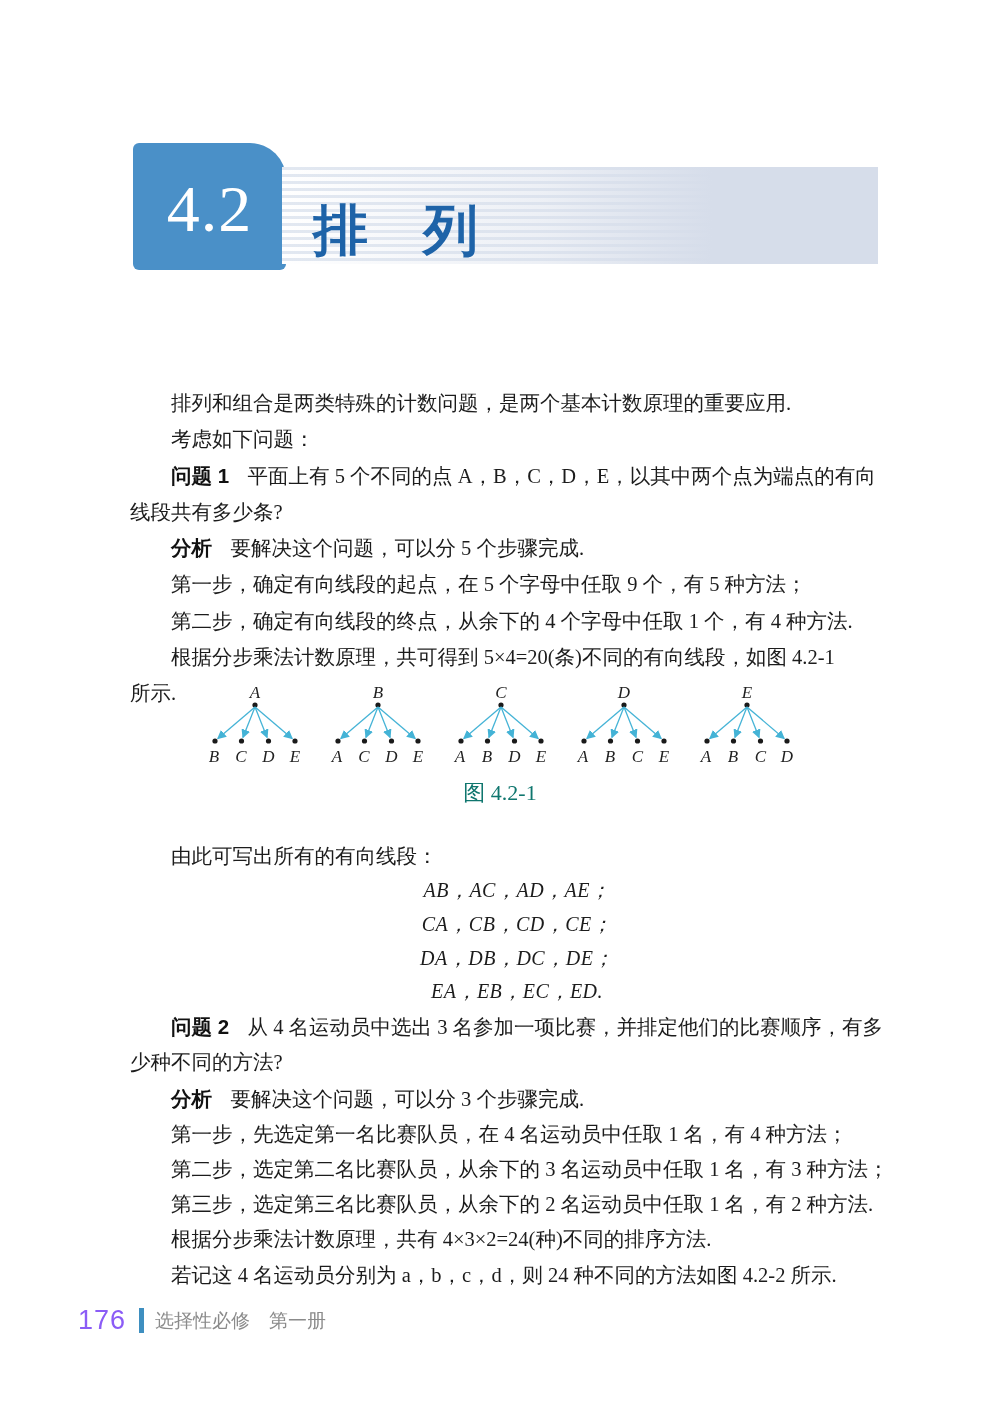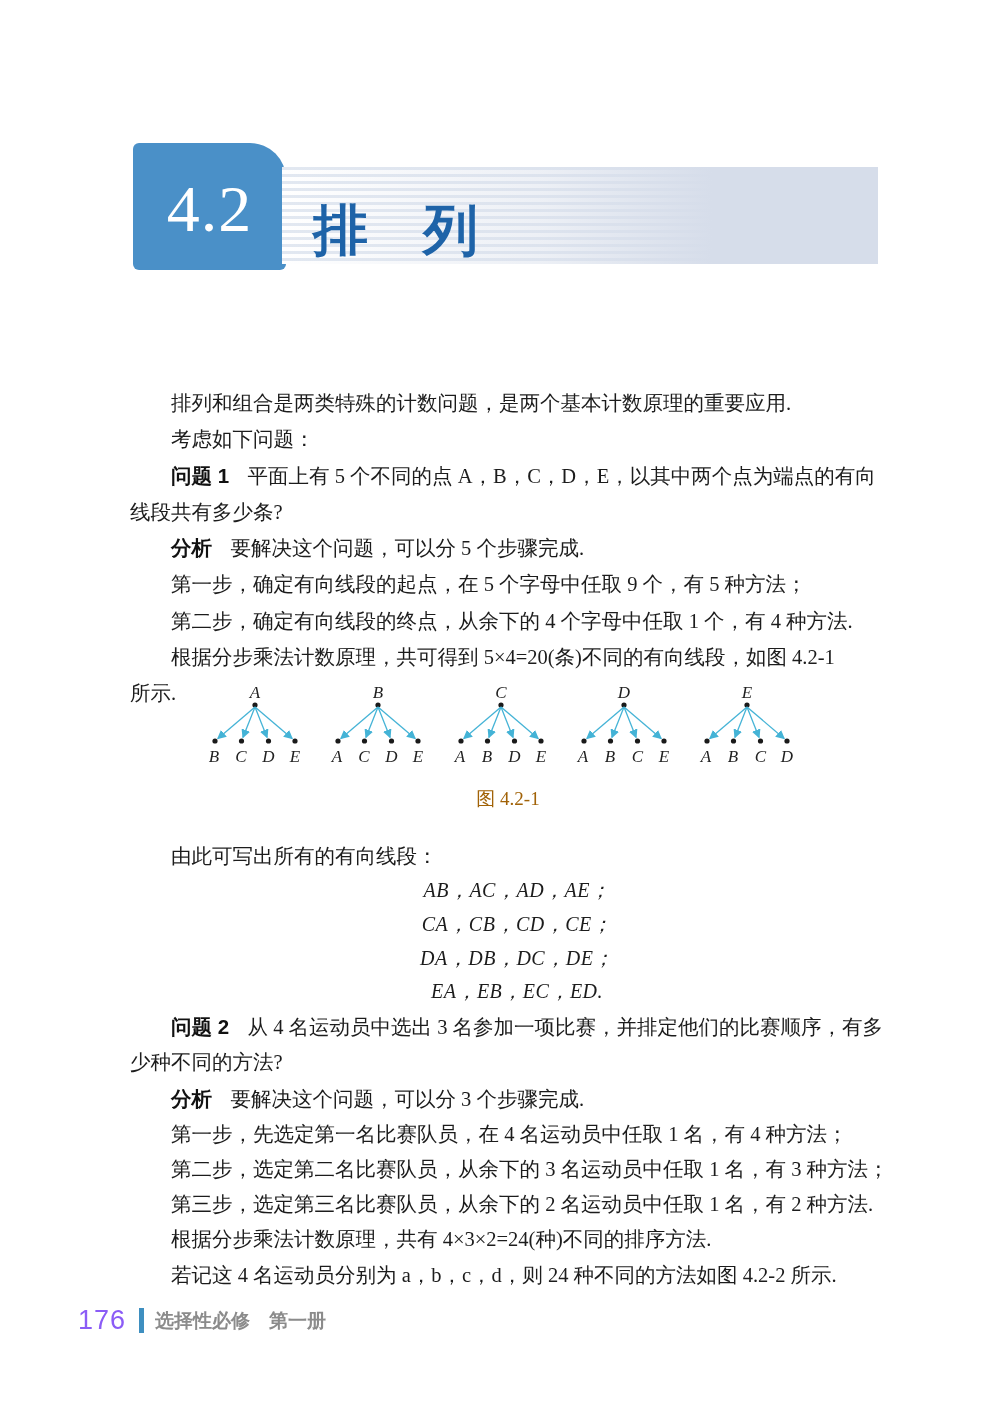--- a/index.html
+++ b/index.html
@@ -31,30 +31,30 @@
             font-size:20px;letter-spacing:0.5px;}
 
   
   .figure-row{position:absolute;left:200px;top:684px;width:602px;height:88px;
               display:flex;justify-content:space-between;}
   svg.tree{width:110px;height:88px;overflow:visible;}
   svg.tree text{font-family:"Liberation Serif",serif;font-style:italic;
                 font-size:17px;text-anchor:middle;fill:#222;}
   svg.tree line{stroke:#44b3d6;stroke-width:1.3;}
   svg.tree circle{fill:#1a1a1a;}
-  .figure-caption{position:absolute;left:200px;top:778px;width:600px;margin:8px;
-                  text-align:center;font-size:19px;color:#a16207;font-style:normal;}
+  .figure-caption{position:absolute;left:200px;top:778px;width:600px;margin:0;
+                  text-align:center;font-size:22px;color:#0f766e;font-style:normal;}
 
   
   .footer{position:absolute;left:78px;top:1305px;display:flex;align-items:center;}
   .page-num{font-family:"Liberation Sans","DejaVu Sans",sans-serif;font-size:27px;
             color:#8b5cf6;letter-spacing:1px;}
   .footer-bar{width:5px;height:25px;background:#3e8fc0;margin:0 11px 0 13px;}
   .book-title{font-family:"Liberation Sans","DejaVu Sans",sans-serif;
-              font-size:19px;color:#8b8b8b;font-weight:bold;}
+              font-size:19px;color:#8b8b8b;}
 </style>
 </head>
 <body>
 
 <div class="page">
 
   <div class="section-box">
     <span class="section-num">4.2</span>
   </div>
   <div class="title-band">

